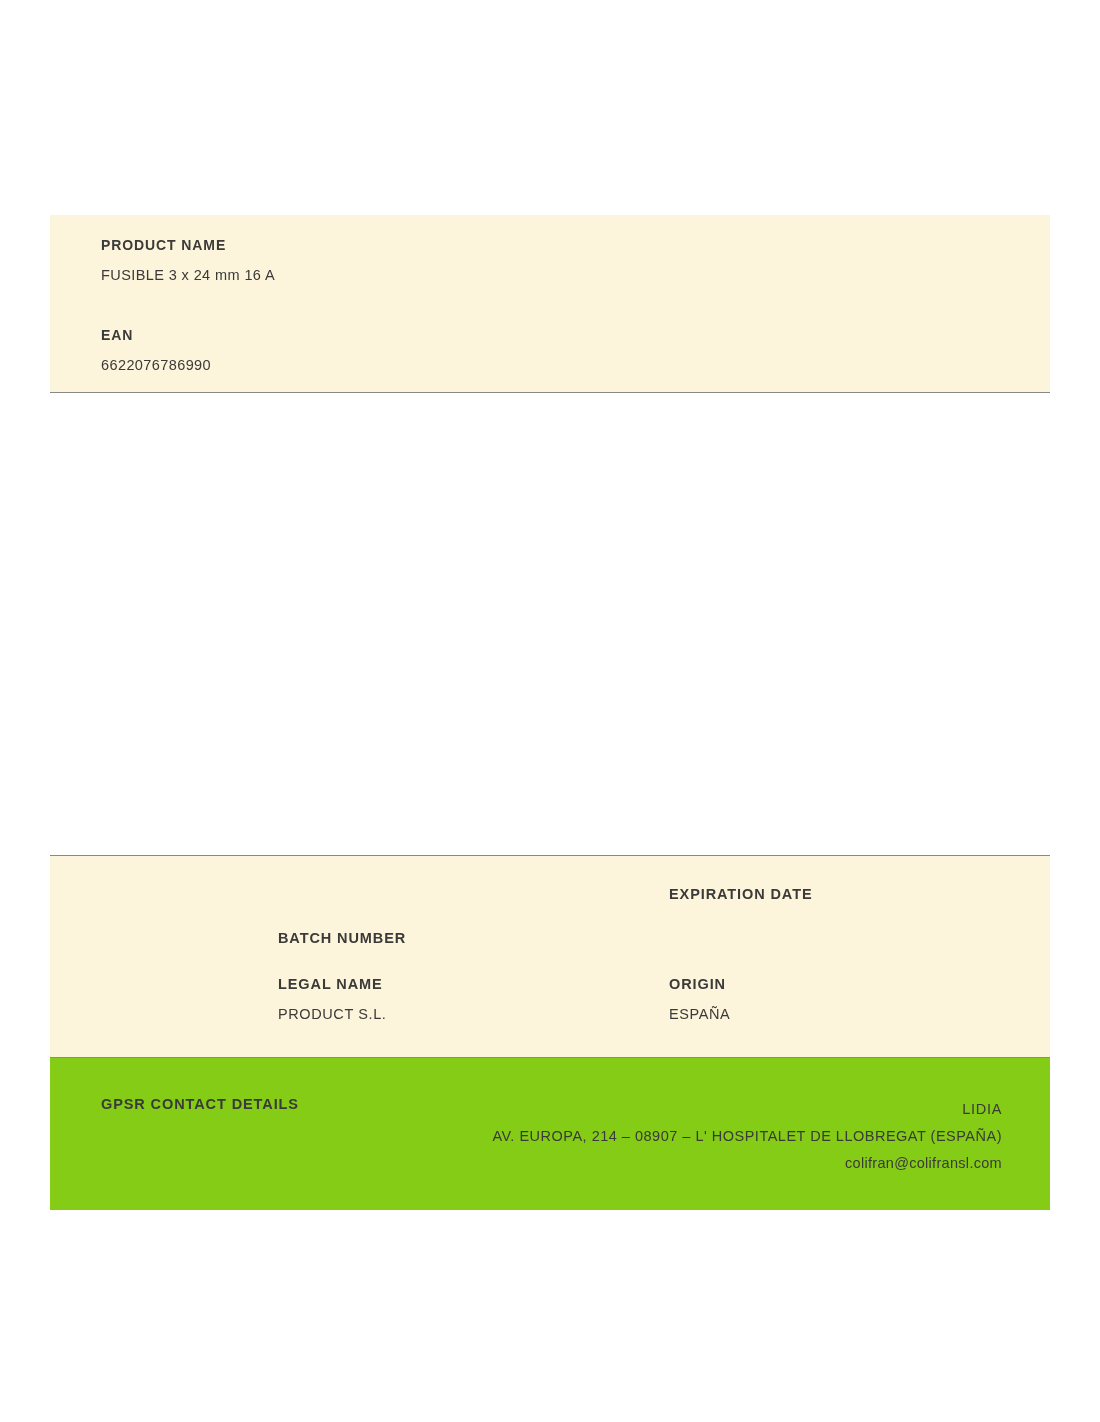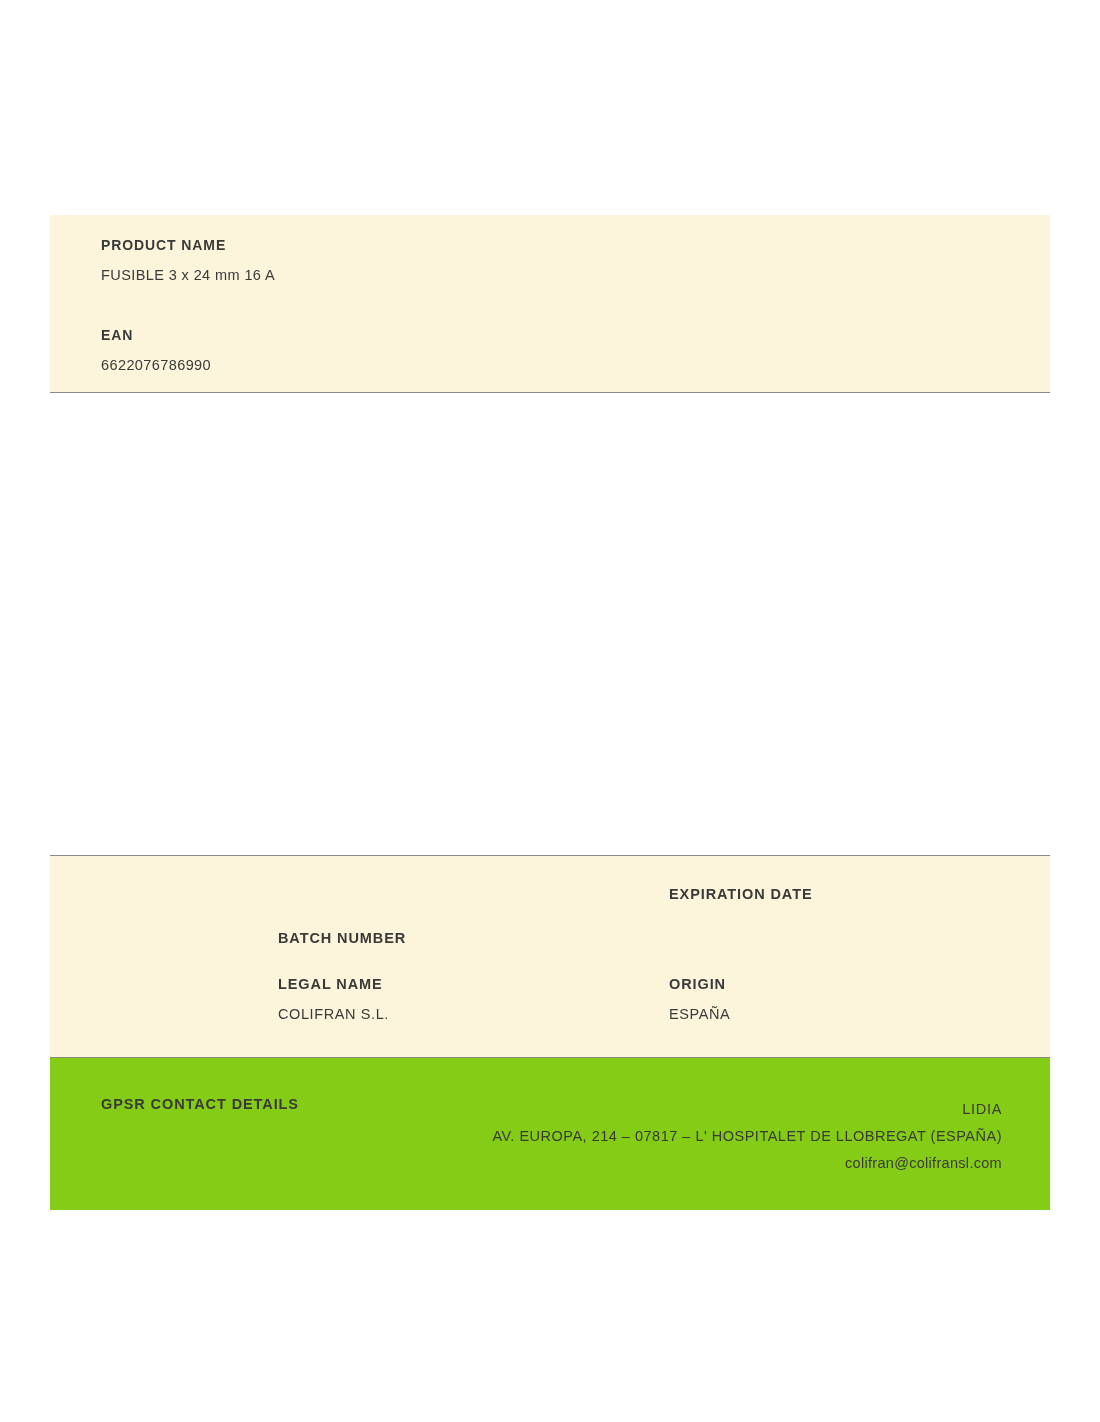--- a/index.html
+++ b/index.html
@@ -156,28 +156,28 @@
   </section>
 
   <section class="batch-block">
     <div class="field-label col-a batch-number-label">BATCH NUMBER</div>
     <div class="field-value col-a batch-number-value" style="top:60px;"></div>
 
     <div class="field-label col-b expiration-date-label">EXPIRATION DATE</div>
     <div class="field-value col-b expiration-date-value" style="top:60px;"></div>
 
     <div class="field-label col-a legal-name-label">LEGAL NAME</div>
-    <div class="field-value col-a legal-name-value">COLIFRAN S.L.</div>
+    <div class="field-value col-a legal-name-value">PRODUCT S.L.</div>
 
     <div class="field-label col-b origin-label">ORIGIN</div>
     <div class="field-value col-b origin-value">ESPAÑA</div>
   </section>
 
   <section class="gpsr-block">
     <div class="gpsr-label">GPSR CONTACT DETAILS</div>
     <div class="gpsr-lines">
       <div class="gpsr-line-1">LIDIA</div>
-      <div class="gpsr-line-2">AV. EUROPA,  214 – 07817 – L' HOSPITALET DE LLOBREGAT (ESPAÑA)</div>
+      <div class="gpsr-line-2">AV. EUROPA,  214 – 08907 – L' HOSPITALET DE LLOBREGAT (ESPAÑA)</div>
       <div class="gpsr-line-3">colifran@colifransl.com</div>
     </div>
   </section>
 
 </div>
 
 </body></html>

